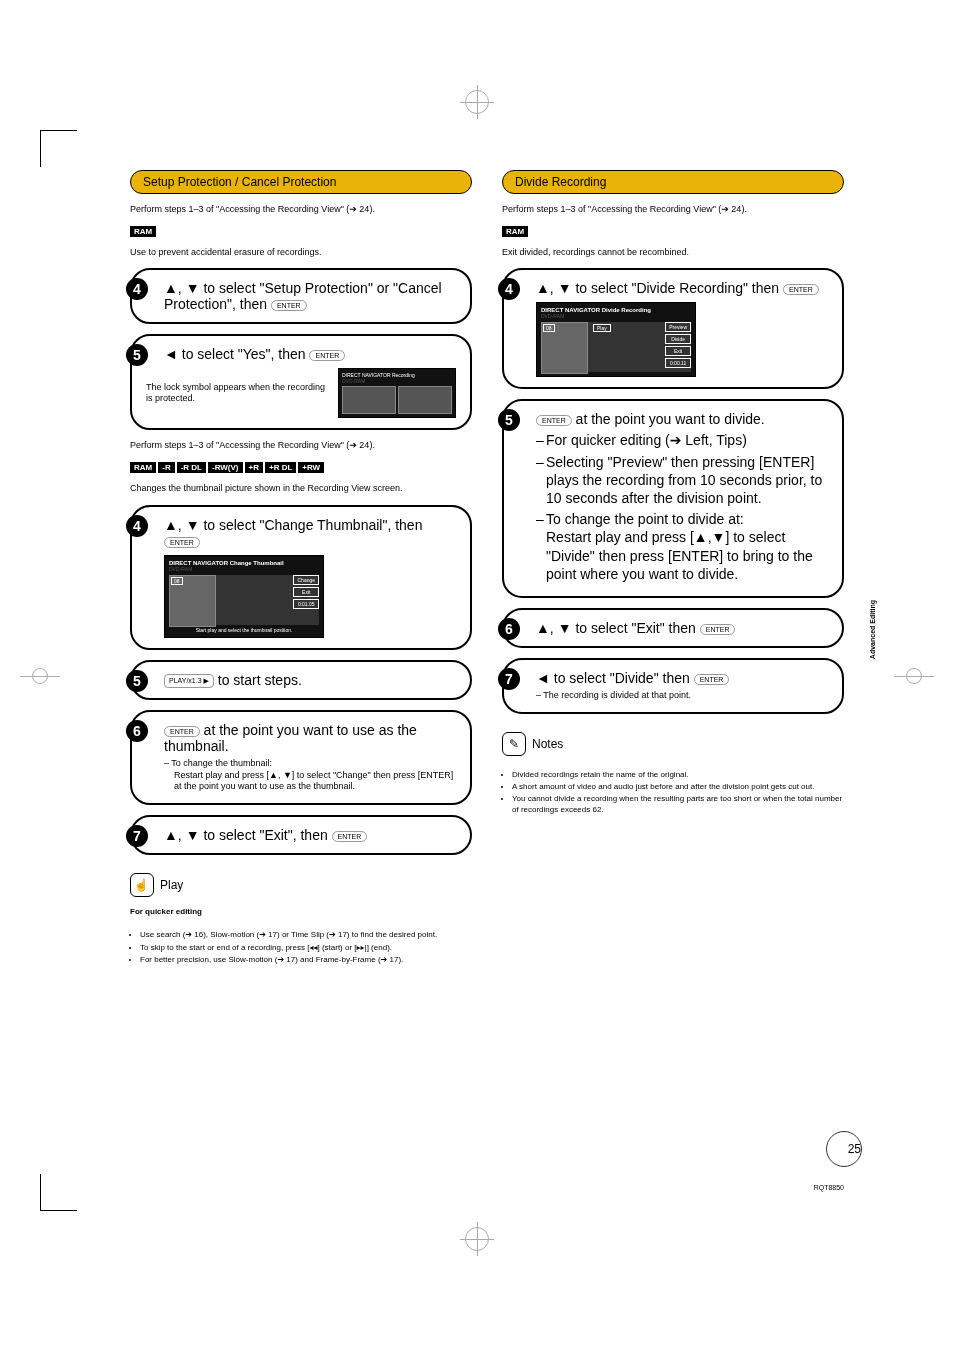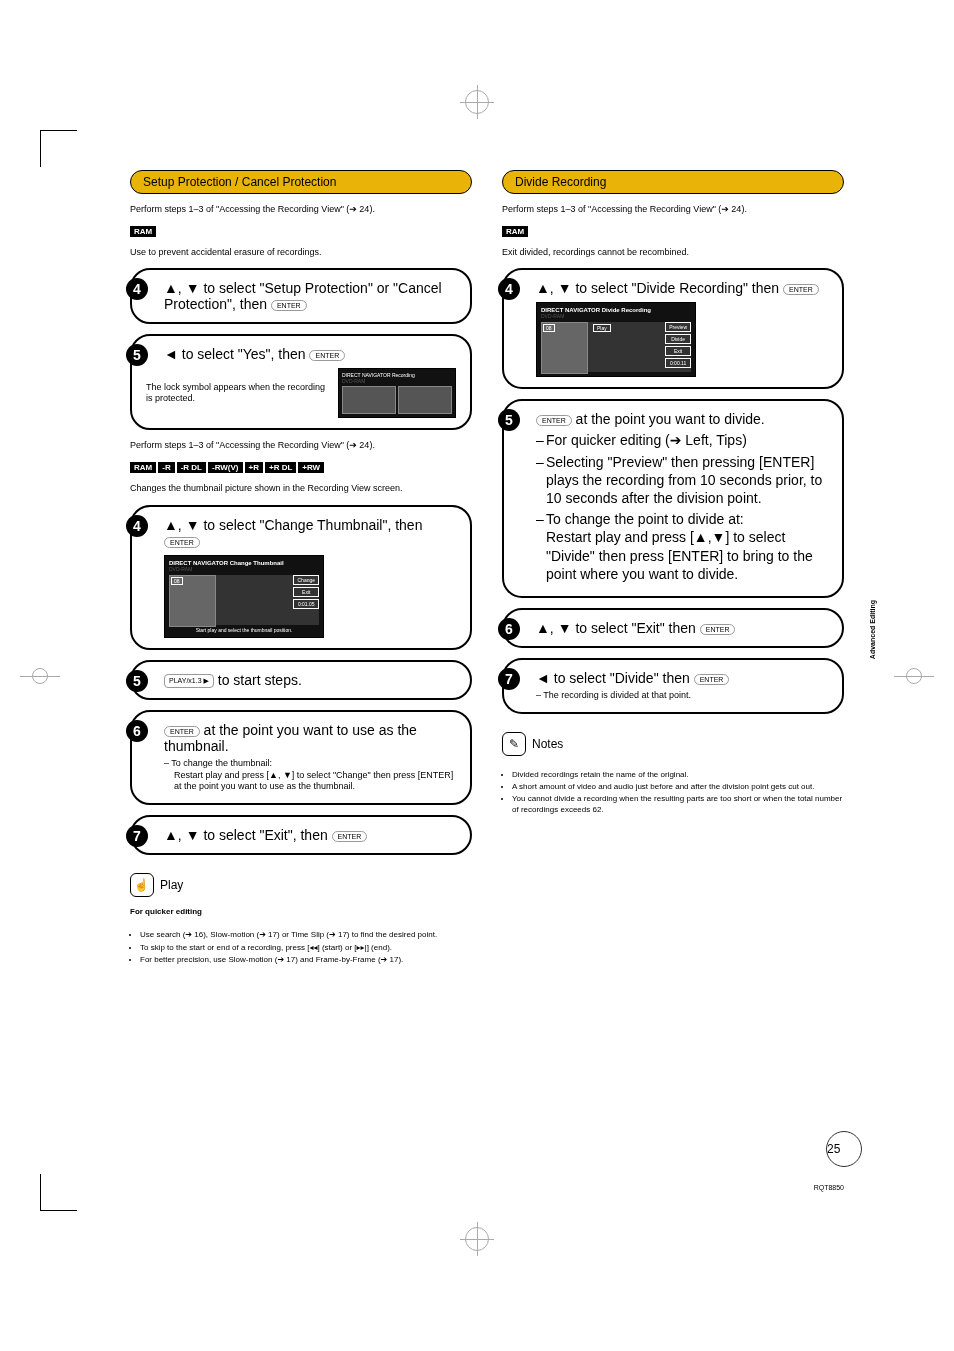--- a/index.html
+++ b/index.html
@@ -24,21 +24,21 @@
 .osd-menu div{border:1px solid #fff;padding:1px 3px;text-align:center}
 .osd-caption{font-size:5px;margin-top:2px;text-align:center}
 ul.dash{list-style:none;padding-left:0;margin:4px 0 0 18px}
 ul.dash li{font-size:14px;line-height:1.3;margin-bottom:3px;padding-left:10px;position:relative}
 ul.dash li::before{content:"–";position:absolute;left:0}
 .tips-head{display:flex;align-items:center;gap:6px;font-size:12px;margin-top:8px}
 .tips-icon,.notes-icon{width:22px;height:22px;border:1px solid #000;border-radius:6px;display:flex;align-items:center;justify-content:center}
 .bullets{font-size:8px;line-height:1.3;margin:4px 0 0 0;padding-left:10px}
 .bullets li{margin-bottom:2px}
 .side-tab{position:absolute;right:78px;top:600px;writing-mode:vertical-rl;font-size:7px;font-weight:bold;transform:rotate(180deg)}
-.pg-circle{position:absolute;right:92px;bottom:184px;width:34px;height:34px;border:1.5px solid #333;border-radius:50%;text-align:left;line-height:34px;font-size:12px}
+.pg-circle{position:absolute;right:92px;bottom:184px;width:34px;height:34px;border:1.5px solid #333;border-radius:50%;text-align:right;line-height:34px;font-size:12px}
 .footer-code{position:absolute;right:110px;bottom:160px;font-size:7px}
 .crop-tl,.crop-bl{position:absolute;left:40px;width:36px;height:36px}
 .crop-tl{top:130px;border-top:1px solid #000;border-left:1px solid #000}
 .crop-bl{bottom:140px;border-bottom:1px solid #000;border-left:1px solid #000}
 .reg-top,.reg-bot{position:absolute;left:50%;transform:translateX(-50%);width:22px;height:22px;border:1px solid #aaa;border-radius:50%}
 .reg-top{top:90px}
 .reg-bot{bottom:100px}
 .reg-top::before,.reg-bot::before{content:"";position:absolute;left:50%;top:-6px;bottom:-6px;width:1px;background:#aaa}
 .reg-top::after,.reg-bot::after{content:"";position:absolute;top:50%;left:-6px;right:-6px;height:1px;background:#aaa}
 .reg-side{position:absolute;top:50%;width:40px;height:14px;transform:translateY(-50%)}

